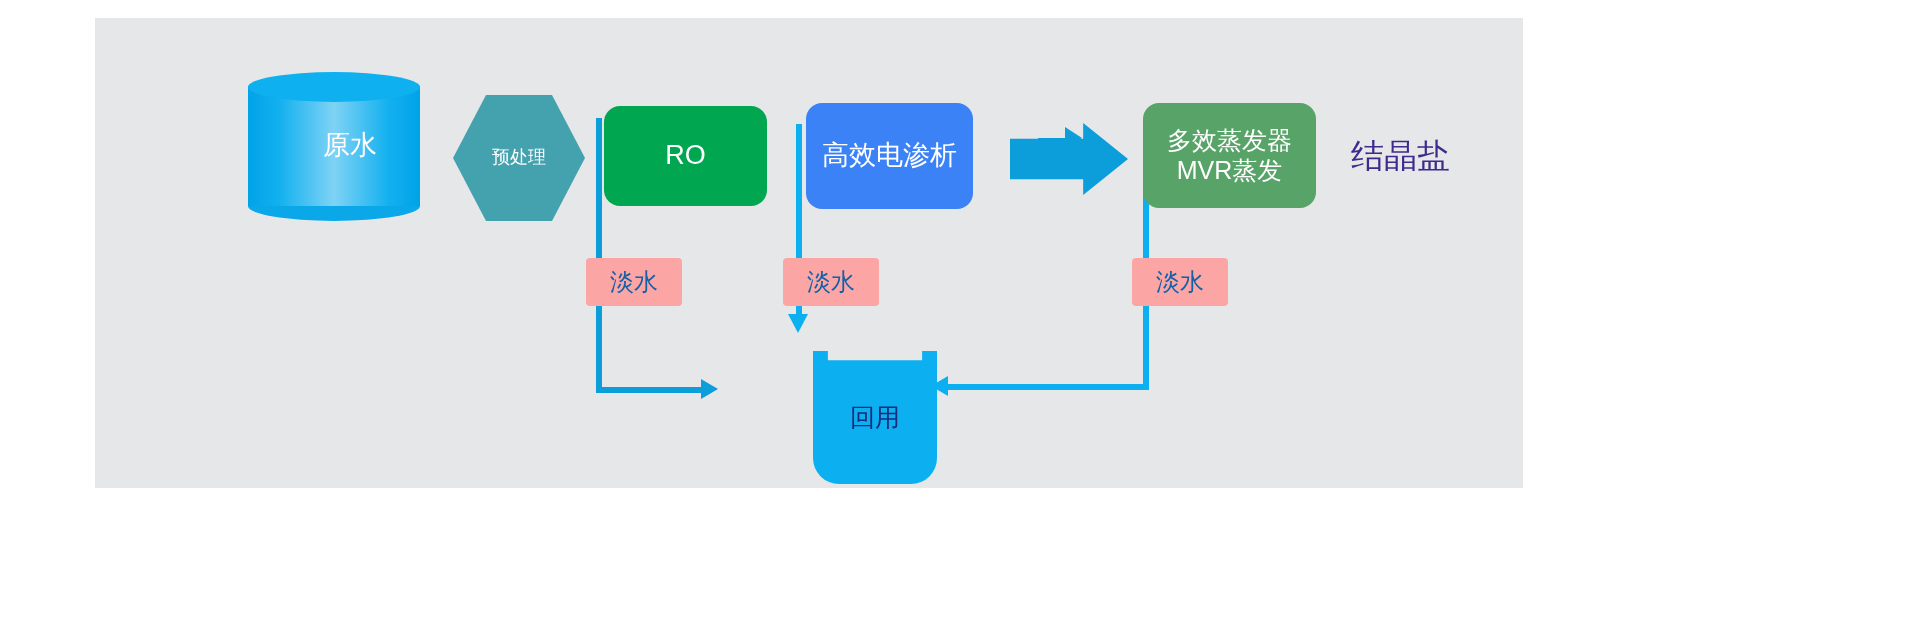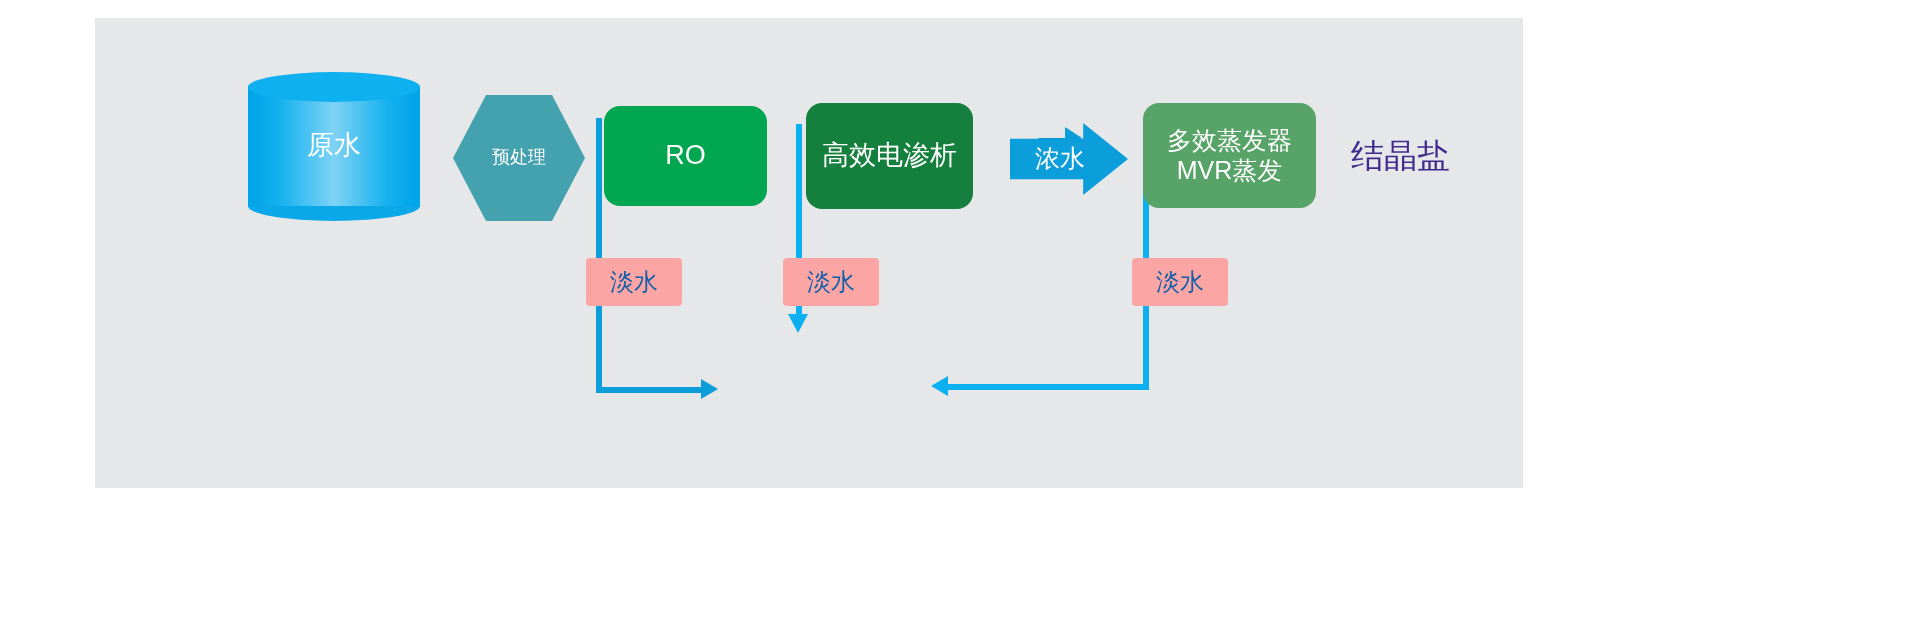--- a/index.html
+++ b/index.html
@@ -61,21 +61,21 @@
   }
   #raw-water .cyl-bottom {
     position: absolute;
     left: 0; top: 119px;
     width: 172px; height: 30px;
     border-radius: 50%;
     background: #0aa7e9;
   }
   #raw-water .node-label {
     position: absolute;
-    left: 0; top: 0; width: 172px; height: 148px;
+    left: 16px; top: 0; width: 172px; height: 148px;
     display: flex; align-items: center; justify-content: center;
     color: #ffffff;
     font-size: 27px;
     z-index: 3;
   }
 
   
   #pretreat {
     left: 358px;
     top: 77px;
@@ -105,21 +105,21 @@
     font-size: 27px;
   }
   #ro-box {
     left: 509px; top: 88px;
     width: 163px; height: 100px;
     background: #00a650;
   }
   #ed-box {
     left: 711px; top: 85px;
     width: 167px; height: 106px;
-    background: #15803d;
+    background: #3b82f6;
   }
   #mvr-box {
     left: 1048px; top: 85px;
     width: 173px; height: 105px;
     background: #58a368;
     font-size: 25px;
   }
 
   
   #concentrate {
@@ -279,21 +279,20 @@
     <div class="node rbox" id="ro-box">
       <span class="node-label">RO</span>
     </div>
 
     <div class="node rbox" id="ed-box">
       <span class="node-label">高效电渗析</span>
     </div>
 
     <div class="node" id="concentrate">
       <div class="blockarrow"></div>
-      <div class="node-label">浓水</div>
     </div>
 
     <div class="node rbox" id="mvr-box">
       <span class="node-label">多效蒸发器
 MVR蒸发</span>
     </div>
 
     <div class="node" id="salt-text">
       <span class="node-label">结晶盐</span>
     </div>
@@ -301,15 +300,19 @@
     <div class="node pill" id="fresh-1">
       <span class="node-label">淡水</span>
     </div>
     <div class="node pill" id="fresh-2">
       <span class="node-label">淡水</span>
     </div>
     <div class="node pill" id="fresh-3">
       <span class="node-label">淡水</span>
     </div>
 
+    <div class="node" id="reuse-tank">
+      <div class="tank-shape"></div>
+      <div class="node-label">回用</div>
+    </div>
 
   </div>
 </div>
 
 </body></html>

